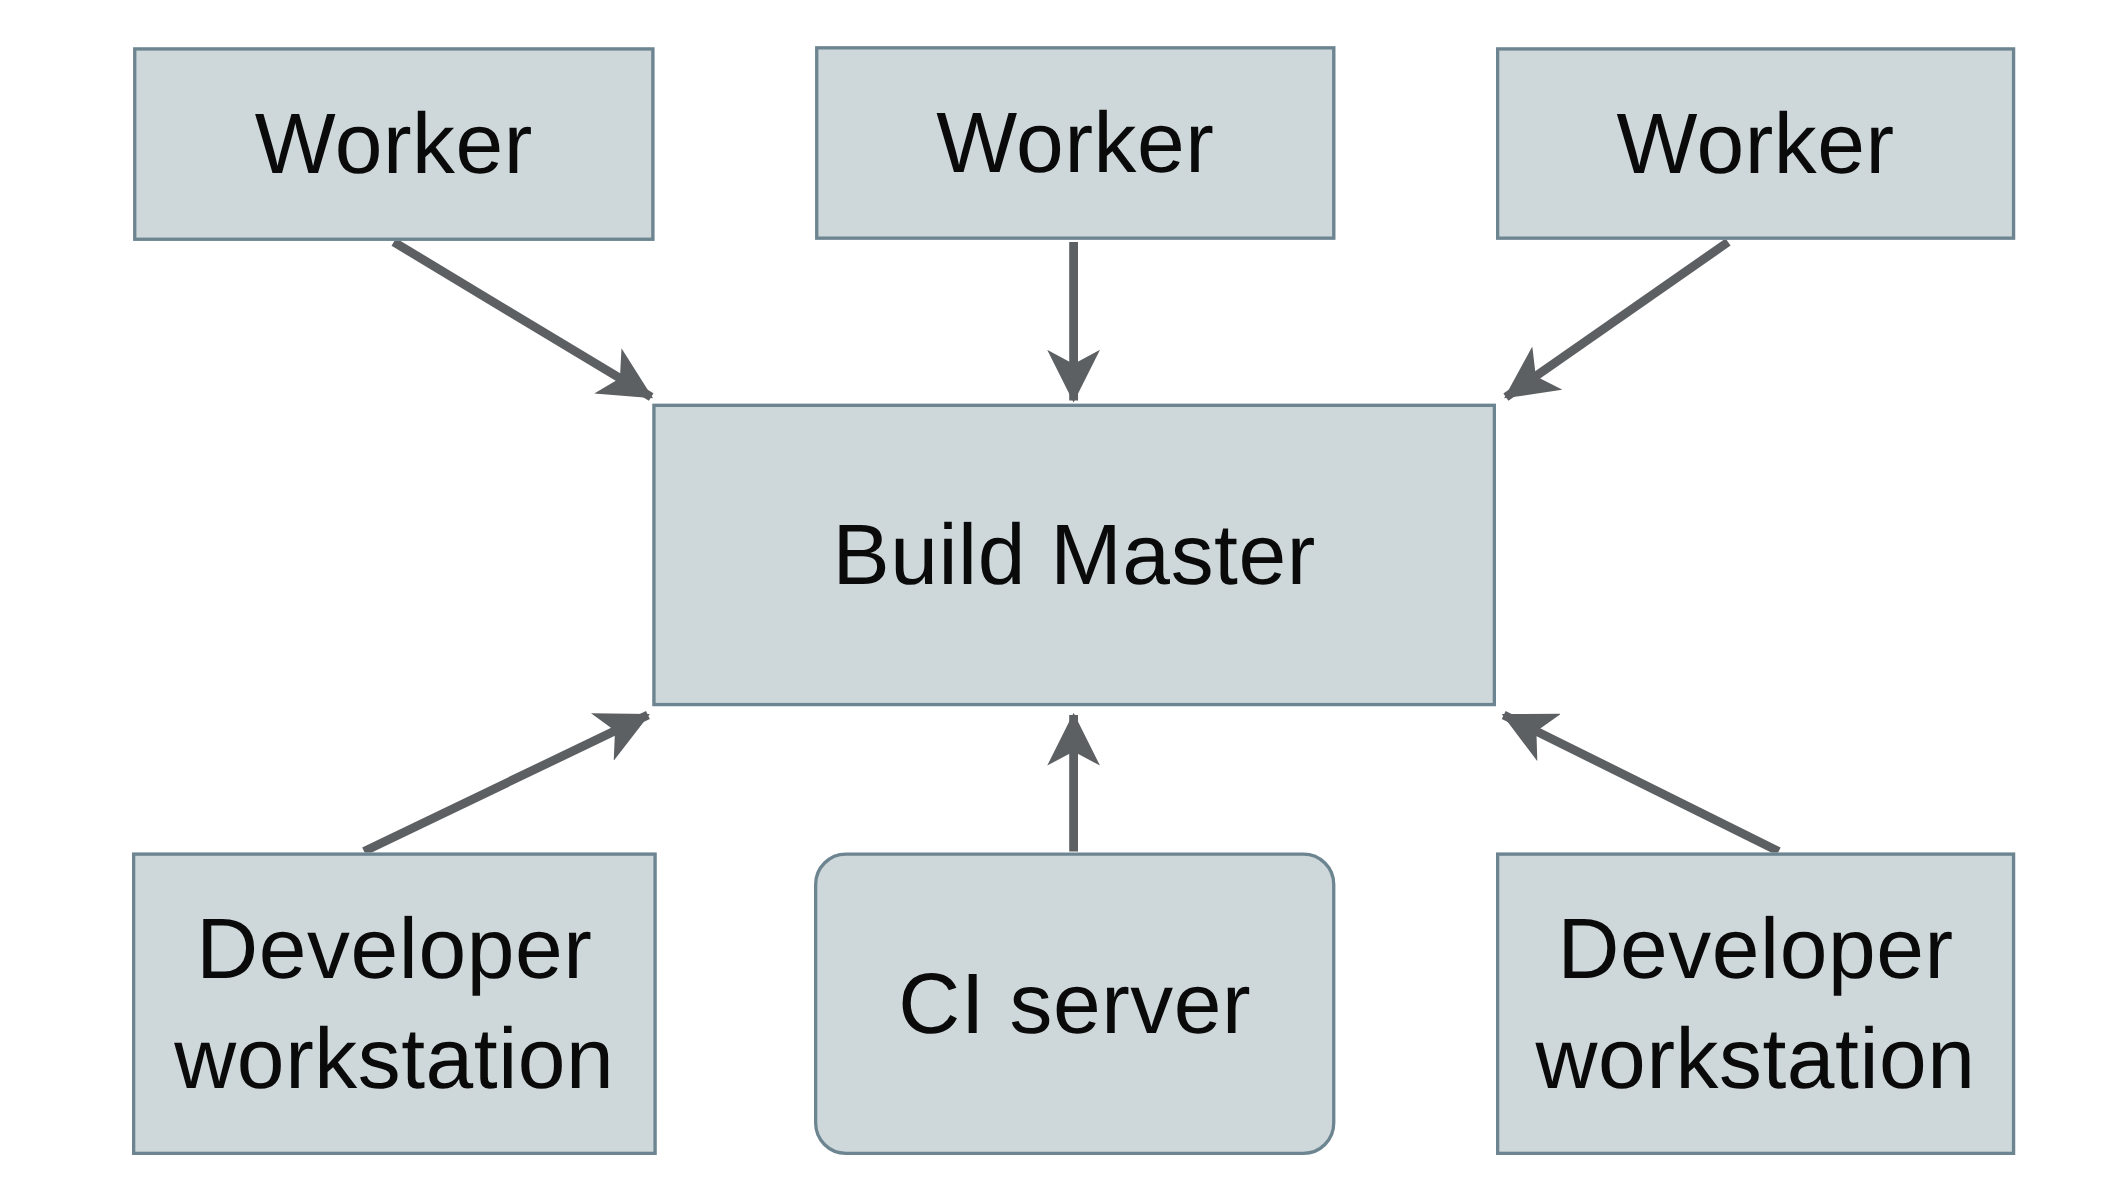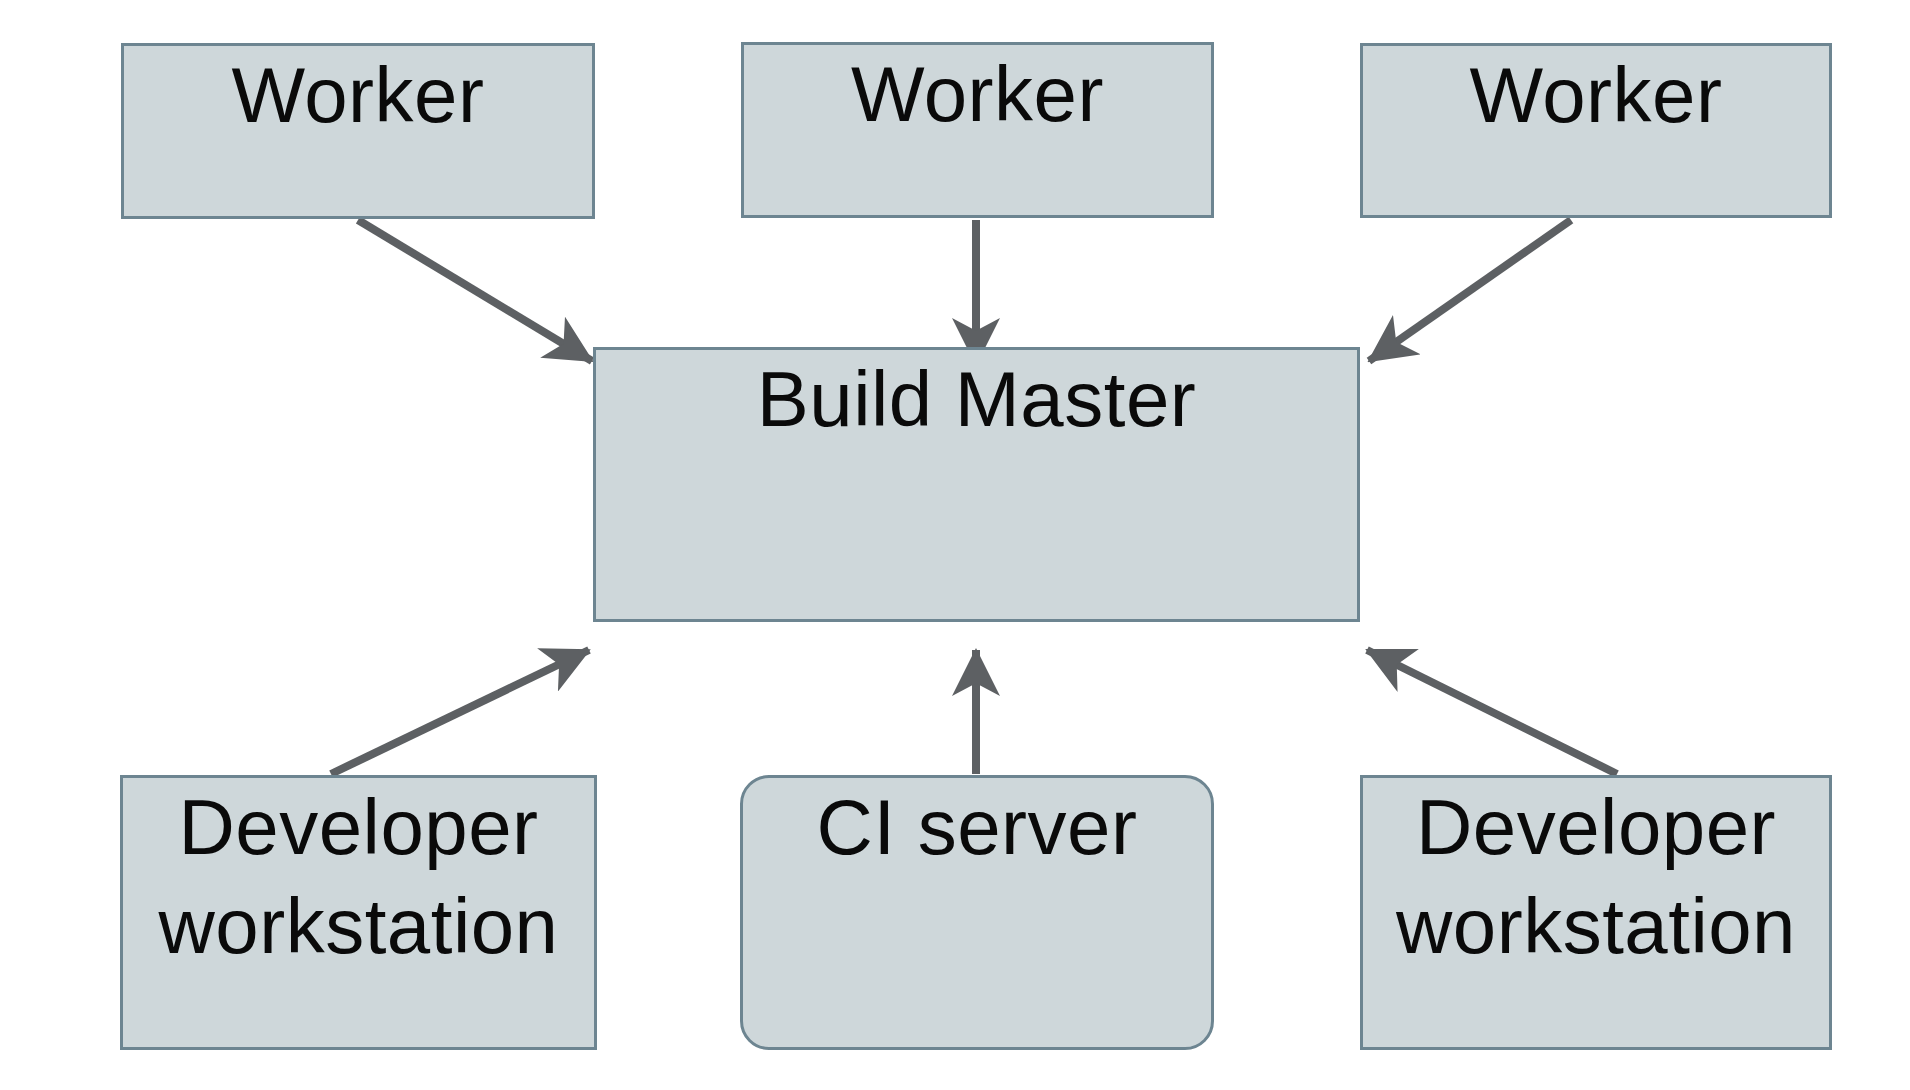--- a/index.html
+++ b/index.html
@@ -22,35 +22,35 @@
     width: 1910px;
     height: 1090px;
     pointer-events: none;
   }
   .node {
     position: absolute;
     box-sizing: border-box;
     background: #ced7da;
     border: 3px solid #6d8591;
     display: flex;
-    align-items: flex-start;
+    align-items: center;
     justify-content: center;
     text-align: center;
     color: #0a0a0a;
     font-size: 78px;
     line-height: 1.27;
     letter-spacing: 0.5px;
     padding: 0 10px;
   }
   
   .n-worker-1 { left: 121px; top: 43px;  width: 474px; height: 176px; }
   .n-worker-2 { left: 741px; top: 42px;  width: 473px; height: 176px; }
   .n-worker-3 { left: 1360px; top: 43px; width: 472px; height: 175px; }
   
-  .n-build-master { left: 593px; top: 347px; width: 767px; height: 275px; }
+  .n-build-master { left: 593px; top: 367px; width: 767px; height: 275px; }
   
   .n-dev-ws-1 { left: 120px;  top: 775px; width: 477px; height: 275px; }
   .n-ci-server { left: 740px; top: 775px; width: 474px; height: 275px; border-radius: 29px; }
   .n-dev-ws-2 { left: 1360px; top: 775px; width: 472px; height: 275px; }
 </style>
 </head>
 <body>
 
 <div class="canvas">
 

